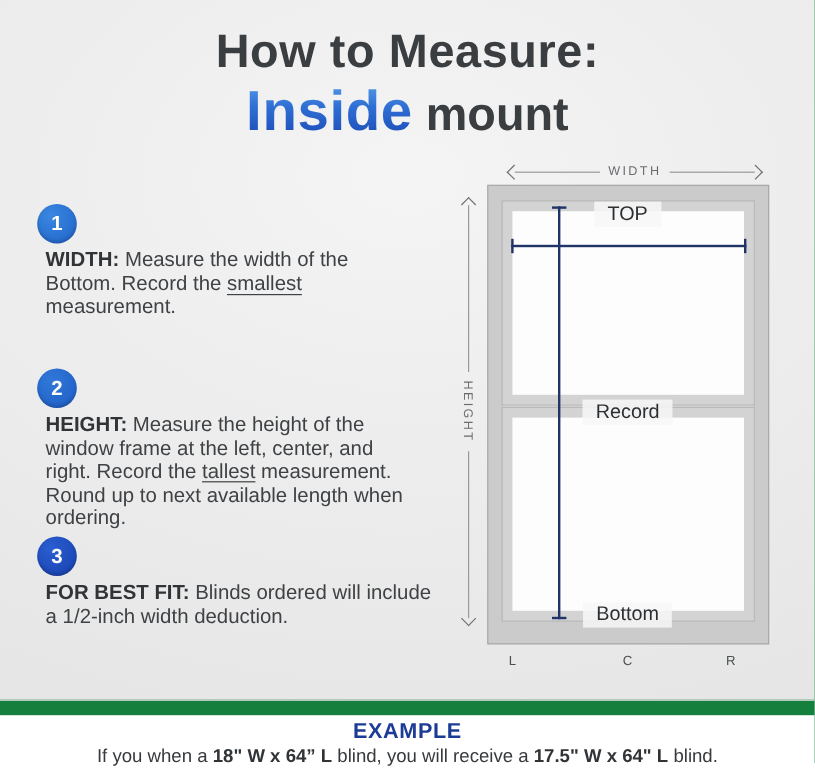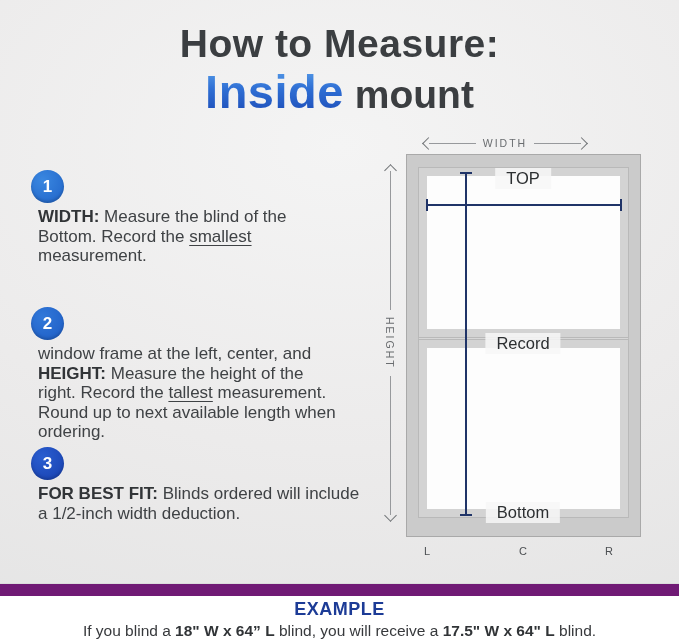--- a/index.html
+++ b/index.html
@@ -1,20 +1,20 @@
 <!DOCTYPE html>
 <html><head>
 <meta charset="utf-8">
 <style>
   html,body{margin:0;padding:0;}
   .page{
     position:relative;
     width:679px;height:642px;
     font-family:"Liberation Sans", sans-serif;
-    background:#701a75;
+    background:#15803d;
     overflow:hidden;
   }
   .main{
     position:absolute;left:0;top:0;width:679px;height:583px;
     background:radial-gradient(120% 95% at 50% 25%, #f4f4f4 0%, #ecebeb 55%, #e4e4e4 100%);
     border-bottom:1px solid #dcdcdc;
   }
   
   .title{position:absolute;left:0;top:24px;width:100%;text-align:center;color:#3b3e41;}
   .title-line1{font-size:39px;font-weight:700;letter-spacing:.5px;line-height:1.05;}
@@ -37,21 +37,21 @@
   .badge-2{background:radial-gradient(circle at 35% 30%, #3178d9, #1d5cc4);}
   .badge-3{background:radial-gradient(circle at 35% 30%, #2a5ed0, #173fae);}
   .step-text{margin-top:4px;margin-left:7px;font-size:17px;line-height:19.5px;color:#3f4245;}
   .line{white-space:nowrap;}
   .b{font-weight:700;color:#313437;}
   .u{text-decoration:underline;text-underline-offset:3px;}
   .step-1{top:170px;}
   .step-2{top:307px;}
   .step-3{top:447px;}
   
-  .width-arrow{position:absolute;left:424px;top:137px;width:162px;height:12px;display:flex;align-items:center;}
+  .width-arrow{position:absolute;left:424px;top:137px;width:210px;height:12px;display:flex;align-items:center;}
   .arrow-seg-h{flex:1;height:1px;background:#97999c;}
   .chev{width:8px;height:8px;flex:0 0 auto;}
   .chev-left{border-left:1.5px solid #6f7275;border-bottom:1.5px solid #6f7275;transform:rotate(45deg);margin-right:-4px;}
   .chev-right{border-right:1.5px solid #6f7275;border-top:1.5px solid #6f7275;transform:rotate(45deg);margin-left:-4px;}
   .arrow-label-h{padding:0 7px;font-size:10.5px;letter-spacing:2px;color:#6a6d70;font-weight:400;}
   .height-arrow{position:absolute;left:384px;top:166px;width:12px;height:354px;display:flex;flex-direction:column;align-items:center;}
   .arrow-seg-v{flex:1;width:1px;background:#97999c;}
   .chev-up{border-left:1.5px solid #6f7275;border-top:1.5px solid #6f7275;transform:rotate(45deg);margin-bottom:-4px;}
   .chev-down{border-right:1.5px solid #6f7275;border-bottom:1.5px solid #6f7275;transform:rotate(45deg);margin-top:-4px;}
   .arrow-label-v{
@@ -113,31 +113,31 @@
   <div class="main">
 
     <div class="title">
       <div class="title-line1">How to Measure:</div>
       <div class="title-line2"><span class="title-highlight">Inside</span><span class="title-suffix"> mount</span></div>
     </div>
 
     <div class="step step-1">
       <div class="badge badge-1">1</div>
       <div class="step-text">
-        <div class="line"><span class="b">WIDTH:</span><span> Measure the blind of the</span></div>
+        <div class="line"><span class="b">WIDTH:</span><span> Measure the width of the</span></div>
         <div class="line"><span>Bottom. Record the </span><span class="u">smallest</span></div>
         <div class="line"><span>measurement.</span></div>
       </div>
     </div>
 
     <div class="step step-2">
       <div class="badge badge-2">2</div>
       <div class="step-text">
+        <div class="line"><span class="b">HEIGHT:</span><span> Measure the height of the</span></div>
         <div class="line"><span>window frame at the left, center, and</span></div>
-        <div class="line"><span class="b">HEIGHT:</span><span> Measure the height of the</span></div>
         <div class="line"><span>right. Record the </span><span class="u">tallest</span><span> measurement.</span></div>
         <div class="line"><span>Round up to next available length when</span></div>
         <div class="line"><span>ordering.</span></div>
       </div>
     </div>
 
     <div class="step step-3">
       <div class="badge badge-3">3</div>
       <div class="step-text">
         <div class="line"><span class="b">FOR BEST FIT:</span><span> Blinds ordered will include</span></div>
@@ -175,15 +175,15 @@
     <div class="pane-label label-middle">Record</div>
     <div class="pane-label label-bottom">Bottom</div>
 
     <span class="col-label col-l">L</span>
     <span class="col-label col-c">C</span>
     <span class="col-label col-r">R</span>
   </div>
 
   <div class="example-band">
     <div class="example-heading">EXAMPLE</div>
-    <div class="example-text"><span>If you blind a </span><span class="b">18" W x 64” L</span><span> blind, you will receive a </span><span class="b">17.5" W x 64" L</span><span> blind.</span></div>
+    <div class="example-text"><span>If you when a </span><span class="b">18" W x 64” L</span><span> blind, you will receive a </span><span class="b">17.5" W x 64" L</span><span> blind.</span></div>
   </div>
 </div>
 
 </body></html>

